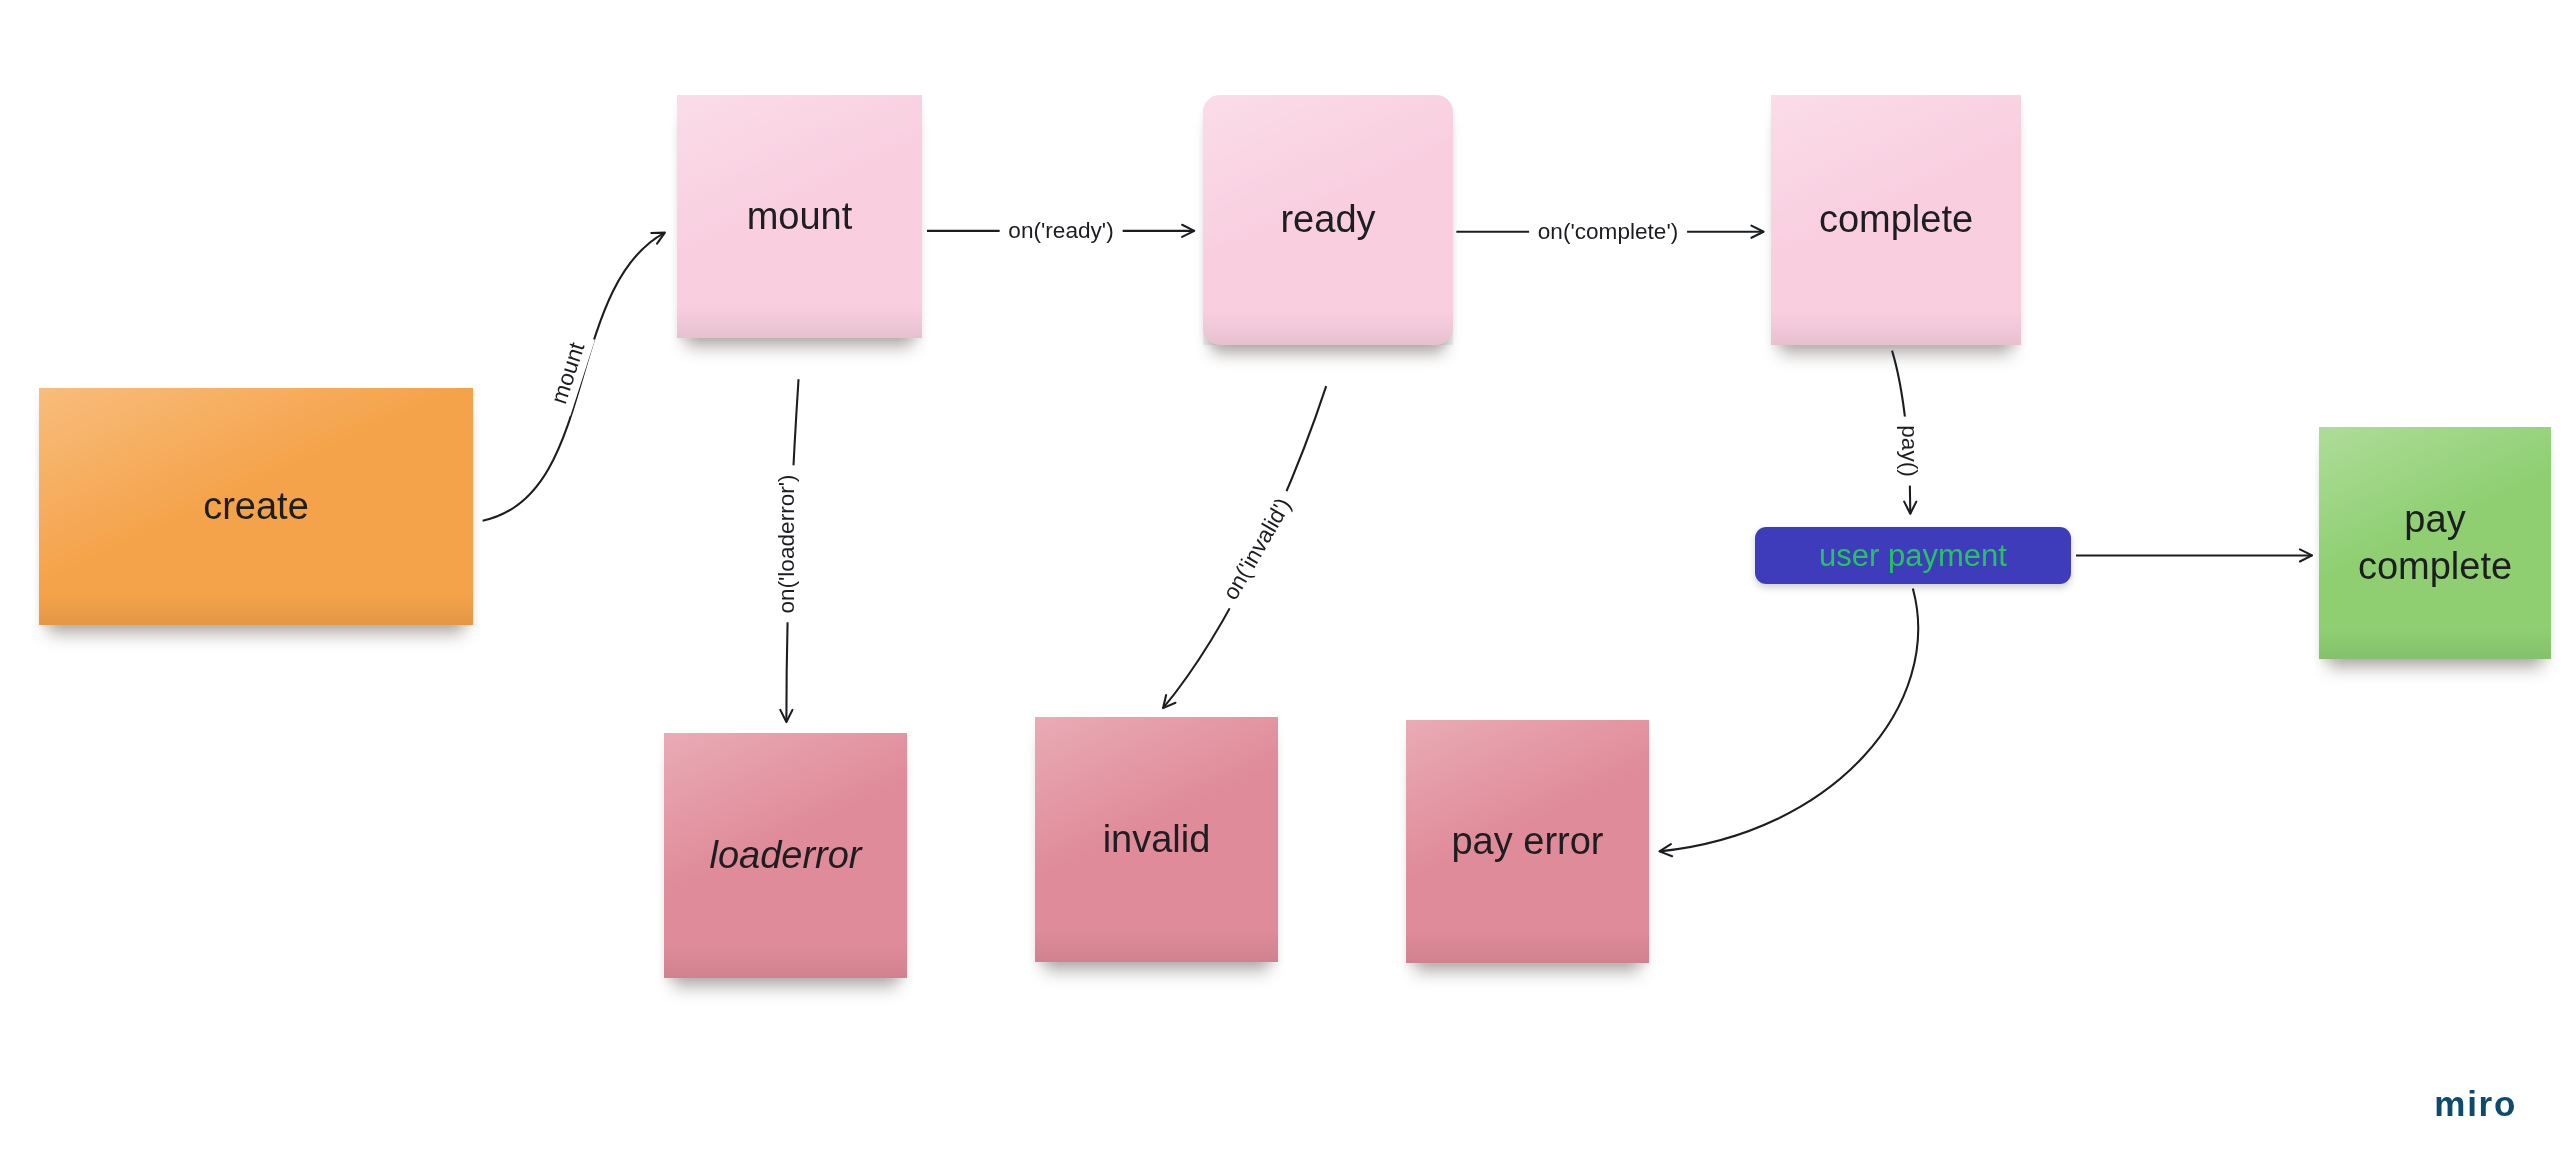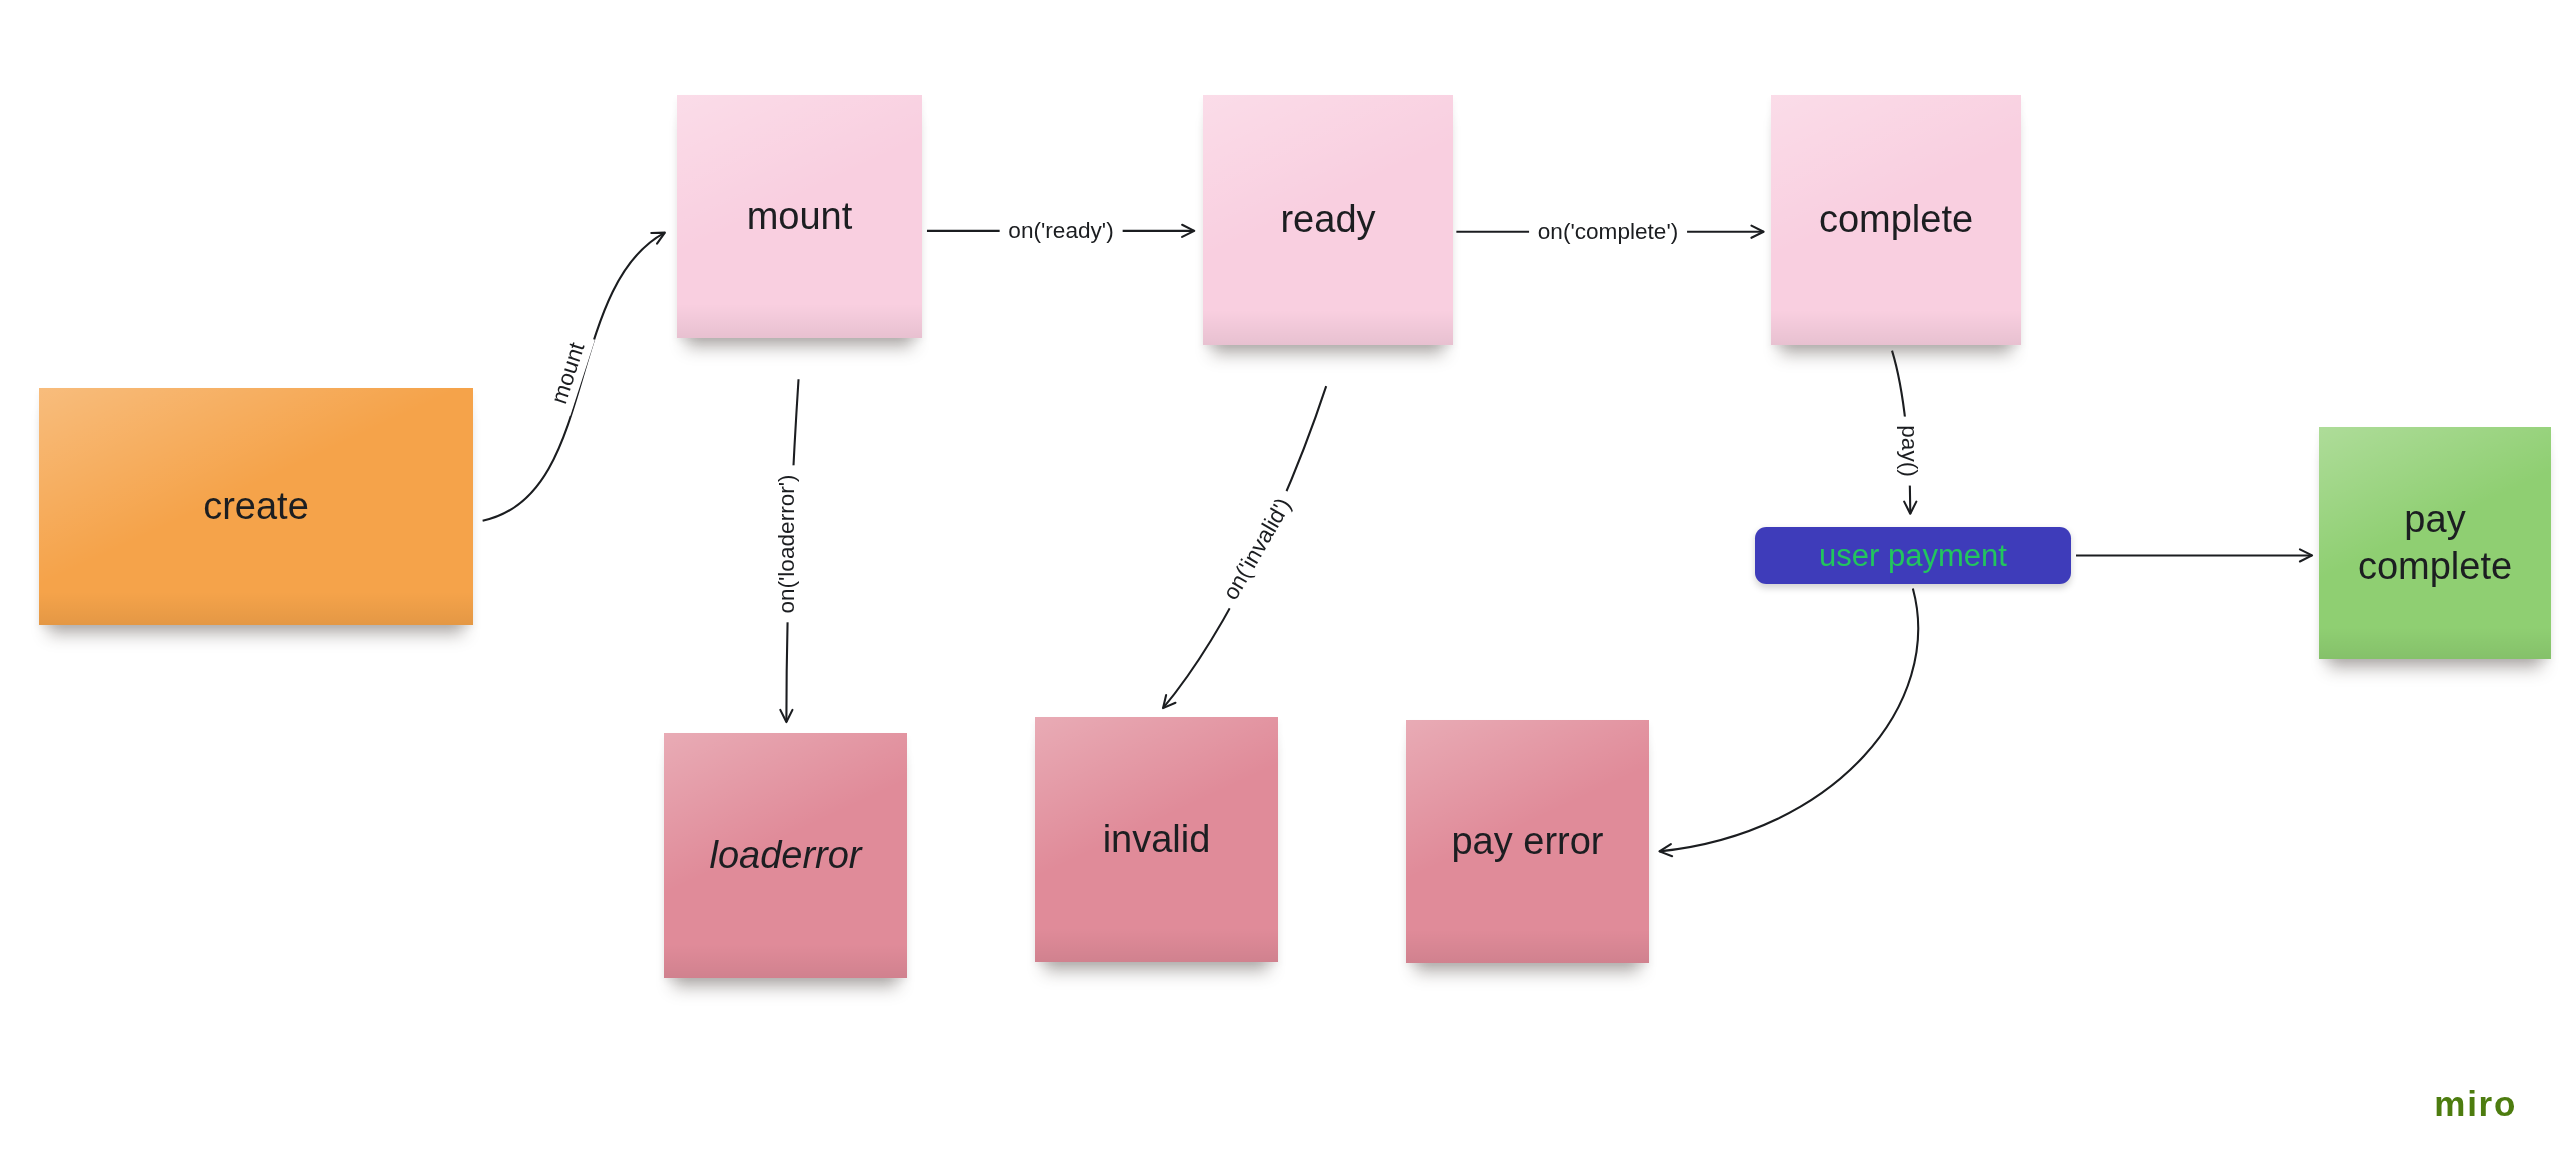--- a/index.html
+++ b/index.html
@@ -66,21 +66,21 @@
   .label-mount-loaderror{ left: 787px;  top: 544px; transform: translate(-50%,-50%) rotate(-90deg); }
   .label-ready-invalid  { left: 1257px; top: 549px; transform: translate(-50%,-50%) rotate(-60deg); }
   .label-complete-pay   { left: 1909px; top: 451px; transform: translate(-50%,-50%) rotate(90deg); }
 
   .watermark {
     position: absolute;
     right: 59px; bottom: 45px;
     font-size: 35px;
     font-weight: 700;
     letter-spacing: 1.7px;
-    color: #4d7c0f;
+    color: #0c4a6e;
   }
 </style>
 </head>
 <body>
 
 <div class="board">
 
   <svg class="connectors" width="2576" height="1169" viewBox="0 0 2968 1347">
     <defs>
       <marker id="arrow" viewBox="0 0 20 20" refX="18" refY="10" markerWidth="20" markerHeight="20" orient="auto" markerUnits="userSpaceOnUse">
@@ -100,21 +100,21 @@
   </svg>
 
   <div class="note note-create" style="background-color: rgb(245, 163, 74);">
     <span class="note-label">create</span>
   </div>
 
   <div class="note note-mount" style="background-color: rgb(249, 207, 224);">
     <span class="note-label">mount</span>
   </div>
 
-  <div class="note note-ready" style="background-color: rgb(249, 207, 224);">
+  <div class="note note-ready" style="background-color: rgb(249, 207, 224); border-radius: 17px;">
     <span class="note-label">ready</span>
   </div>
 
   <div class="note note-complete" style="background-color: rgb(249, 207, 224);">
     <span class="note-label">complete</span>
   </div>
 
   <div class="note note-loaderror" style="background-color: rgb(224, 139, 153); font-style: italic;">
     <span class="note-label">loaderror</span>
   </div>

